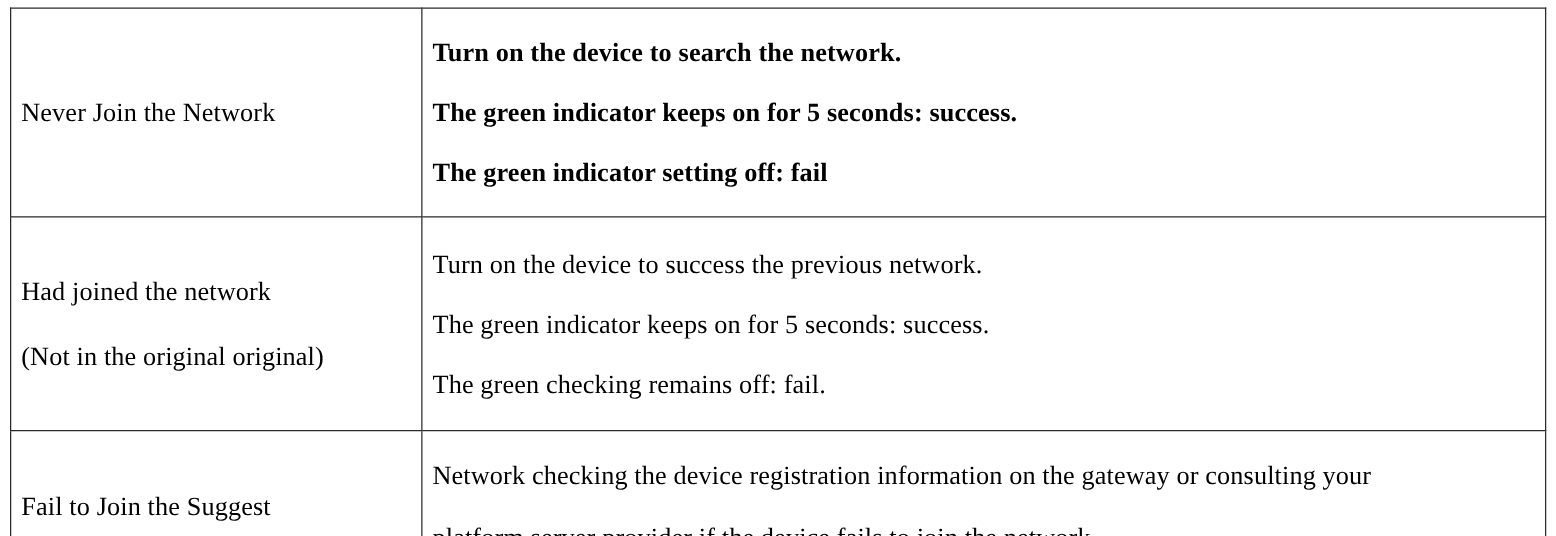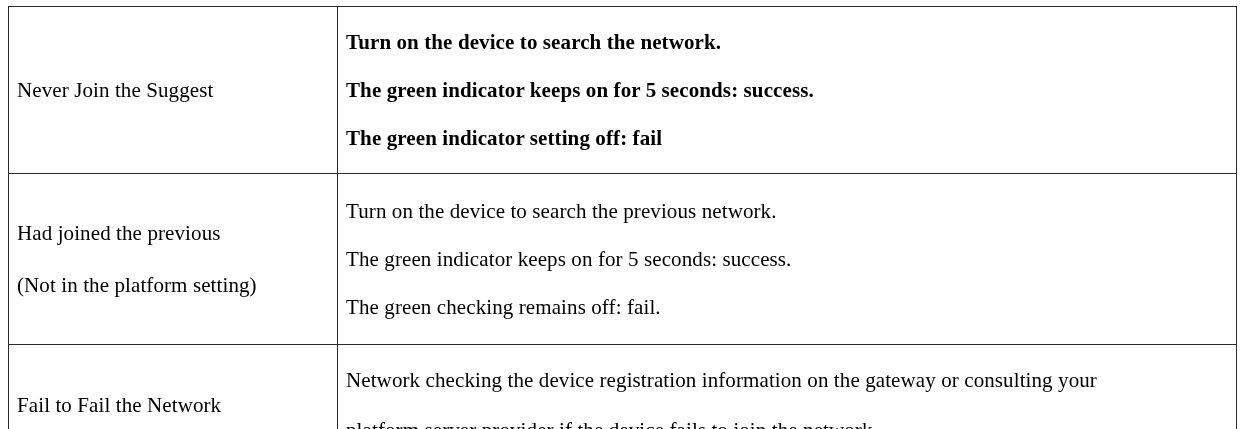--- a/index.html
+++ b/index.html
@@ -70,52 +70,52 @@
   <table class="doc-table">
     <colgroup>
       <col class="col-label">
       <col class="col-detail">
     </colgroup>
     <tbody>
 
       <tr class="row-1">
         <td>
           <div class="cell-inner label-cell">
-            <div class="line">Never Join the Suggest</div>
+            <div class="line">Never Join the Network</div>
           </div>
         </td>
         <td>
           <div class="cell-inner detail-cell">
             <div class="line">Turn on the device to search the network.</div>
             <div class="line">The green indicator keeps on for 5 seconds: success.</div>
             <div class="line">The green indicator setting off: fail</div>
           </div>
         </td>
       </tr>
 
       <tr class="row-2">
         <td>
           <div class="cell-inner label-cell">
-            <div class="line">Had joined the previous</div>
-            <div class="line">(Not in the platform setting)</div>
+            <div class="line">Had joined the network</div>
+            <div class="line">(Not in the original original)</div>
           </div>
         </td>
         <td>
           <div class="cell-inner detail-cell">
-            <div class="line">Turn on the device to search the previous network.</div>
+            <div class="line">Turn on the device to success the previous network.</div>
             <div class="line">The green indicator keeps on for 5 seconds: success.</div>
             <div class="line">The green checking remains off: fail.</div>
           </div>
         </td>
       </tr>
 
       <tr class="row-3">
         <td>
           <div class="cell-inner label-cell">
-            <div class="line">Fail to Fail the Network</div>
+            <div class="line">Fail to Join the Suggest</div>
           </div>
         </td>
         <td>
           <div class="cell-inner detail-cell">
             <div class="line">Network checking the device registration information on the gateway or consulting your</div>
             <div class="line">platform server provider if the device fails to join the network.</div>
           </div>
         </td>
       </tr>
 

